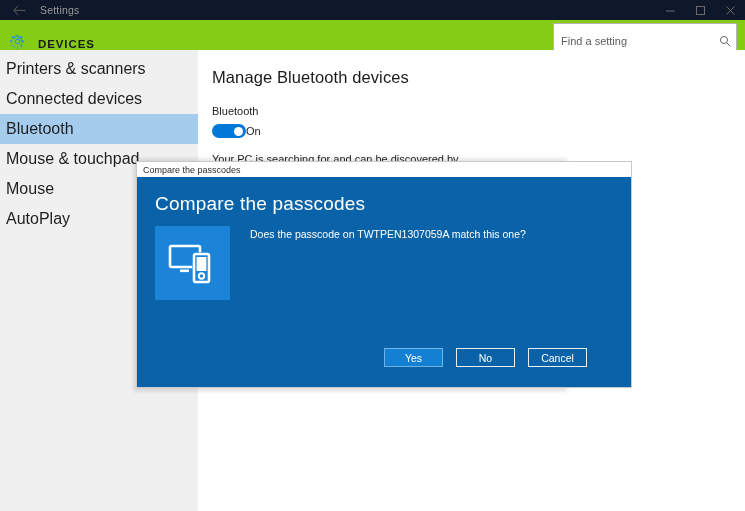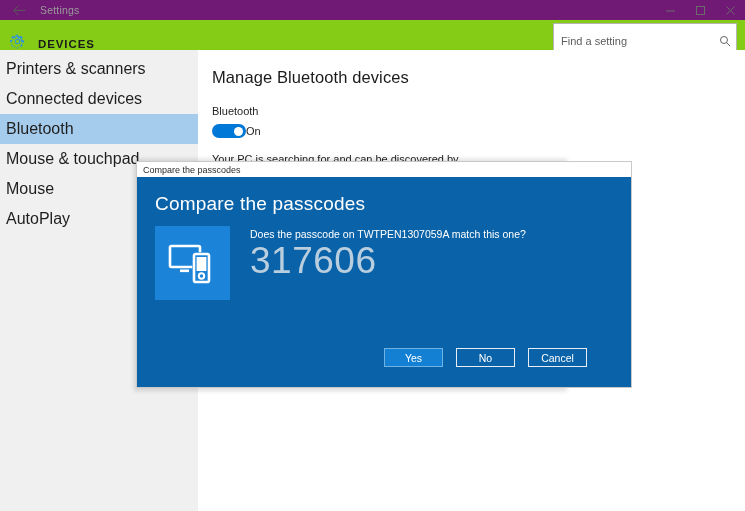--- a/index.html
+++ b/index.html
@@ -20,21 +20,21 @@
   #app-window {
     position: absolute;
     inset: 0;
     background: #ffffff;
     display: flex;
     flex-direction: column;
   }
   #titlebar {
     height: 20px;
     flex: 0 0 20px;
-    background: #701a75;
+    background: #0f172a;
     display: flex;
     align-items: center;
     padding-left: 8px;
     position: relative;
   }
   #back-button {
     width: 22px;
     height: 18px;
     display: flex;
     align-items: center;
@@ -424,21 +424,20 @@
 
           <rect x="24.2" y="12.2" width="18.6" height="31.6" rx="2.4" fill="#1b84d8"></rect>
           <rect x="26" y="14" width="15" height="28" rx="1.8" fill="none" stroke="#ffffff" stroke-width="2.6"></rect>
           <rect x="28.6" y="17" width="9.8" height="14" fill="#ffffff"></rect>
           <circle cx="33.5" cy="36" r="2.7" fill="none" stroke="#ffffff" stroke-width="2"></circle>
         </svg>
       </div>
 
       <div id="dialog-text-col">
         <div id="dialog-question">Does the passcode on TWTPEN1307059A match this one?</div>
-        <div id="passcode">317606</div>
       </div>
     </div>
 
     <div id="dialog-buttons">
       <div class="dlg-btn default">
         <span>Yes</span>
       </div>
       <div class="dlg-btn">
         <span>No</span>
       </div>

